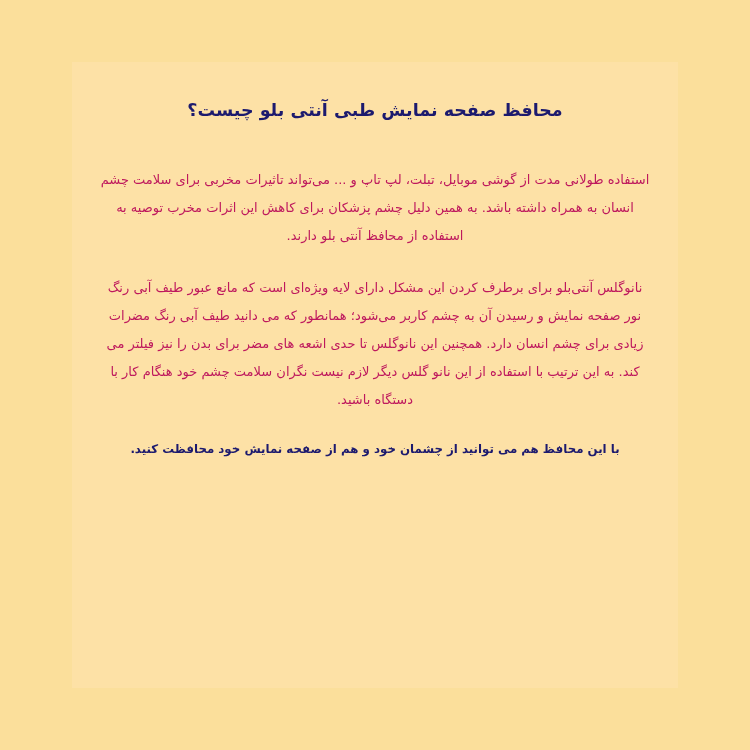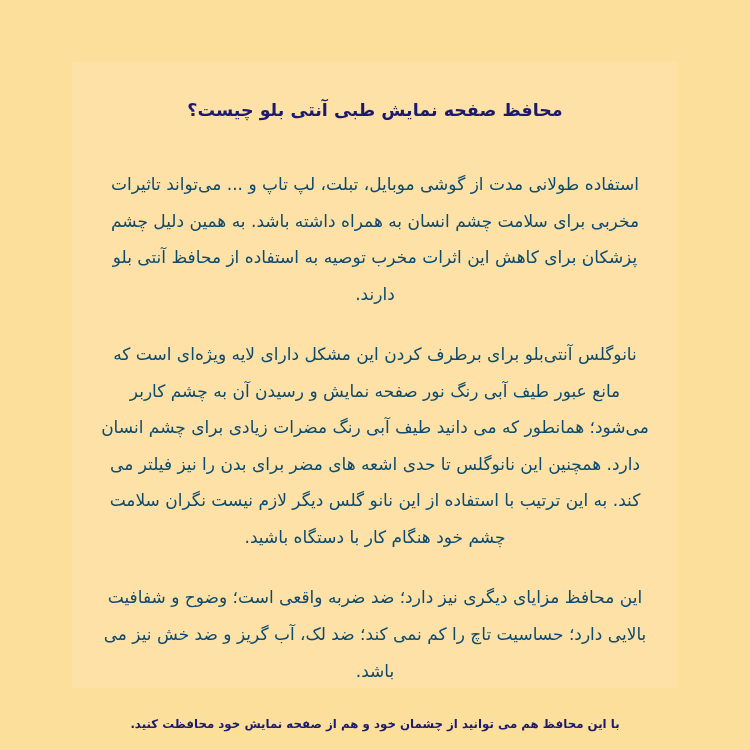--- a/index.html
+++ b/index.html
@@ -42,22 +42,22 @@
   .doc-title {
     font-size: 17.5px;
     font-weight: bold;
     color: #1c1a6e;
     line-height: 1.6;
     margin: 0 0 42px 0;
     text-align: center;
     letter-spacing: 0;
   }
   .para {
-    font-size: 17px;
-    color: #0c4a6e;
+    font-size: 13px;
+    color: #be185d;
     line-height: 2.15;
     margin: 0 0 24px 0;
     text-align: center;
     font-weight: normal;
   }
   .para:last-child {
     margin-bottom: 16px;
   }
   .para.emphasis {
     font-weight: bold;
@@ -69,17 +69,16 @@
 </style>
 </head>
 <body>
 
 <div id="page">
   <div id="card">
     <div id="content">
       <h1 class="doc-title">محافظ صفحه نمایش طبی آنتی بلو چیست؟</h1>
       <p class="para">استفاده طولانی مدت از گوشی موبایل، تبلت، لپ تاپ و ... می‌تواند تاثیرات مخربی برای سلامت چشم انسان به همراه داشته باشد. به همین دلیل چشم پزشکان برای کاهش این اثرات مخرب توصیه به استفاده از محافظ آنتی بلو دارند.</p>
       <p class="para">نانوگلس آنتی‌بلو برای برطرف کردن این مشکل دارای لایه ویژه‌ای است که مانع عبور طیف آبی رنگ نور صفحه نمایش و رسیدن آن به چشم کاربر می‌شود؛ همانطور که می دانید طیف آبی رنگ مضرات زیادی برای چشم انسان دارد. همچنین این نانوگلس تا حدی اشعه های مضر برای بدن را نیز فیلتر می کند. به این ترتیب با استفاده از این نانو گلس دیگر لازم نیست نگران سلامت چشم خود هنگام کار با دستگاه باشید.</p>
-      <p class="para">این محافظ مزایای دیگری نیز دارد؛ ضد ضربه واقعی است؛ وضوح و شفافیت بالایی دارد؛ حساسیت تاچ را کم نمی کند؛ ضد لک، آب گریز و ضد خش نیز می باشد.</p>
       <p class="para emphasis">با این محافظ هم می توانید از چشمان خود و هم از صفحه نمایش خود محافظت کنید.</p>
     </div>
   </div>
 </div>
 
 </body></html>

